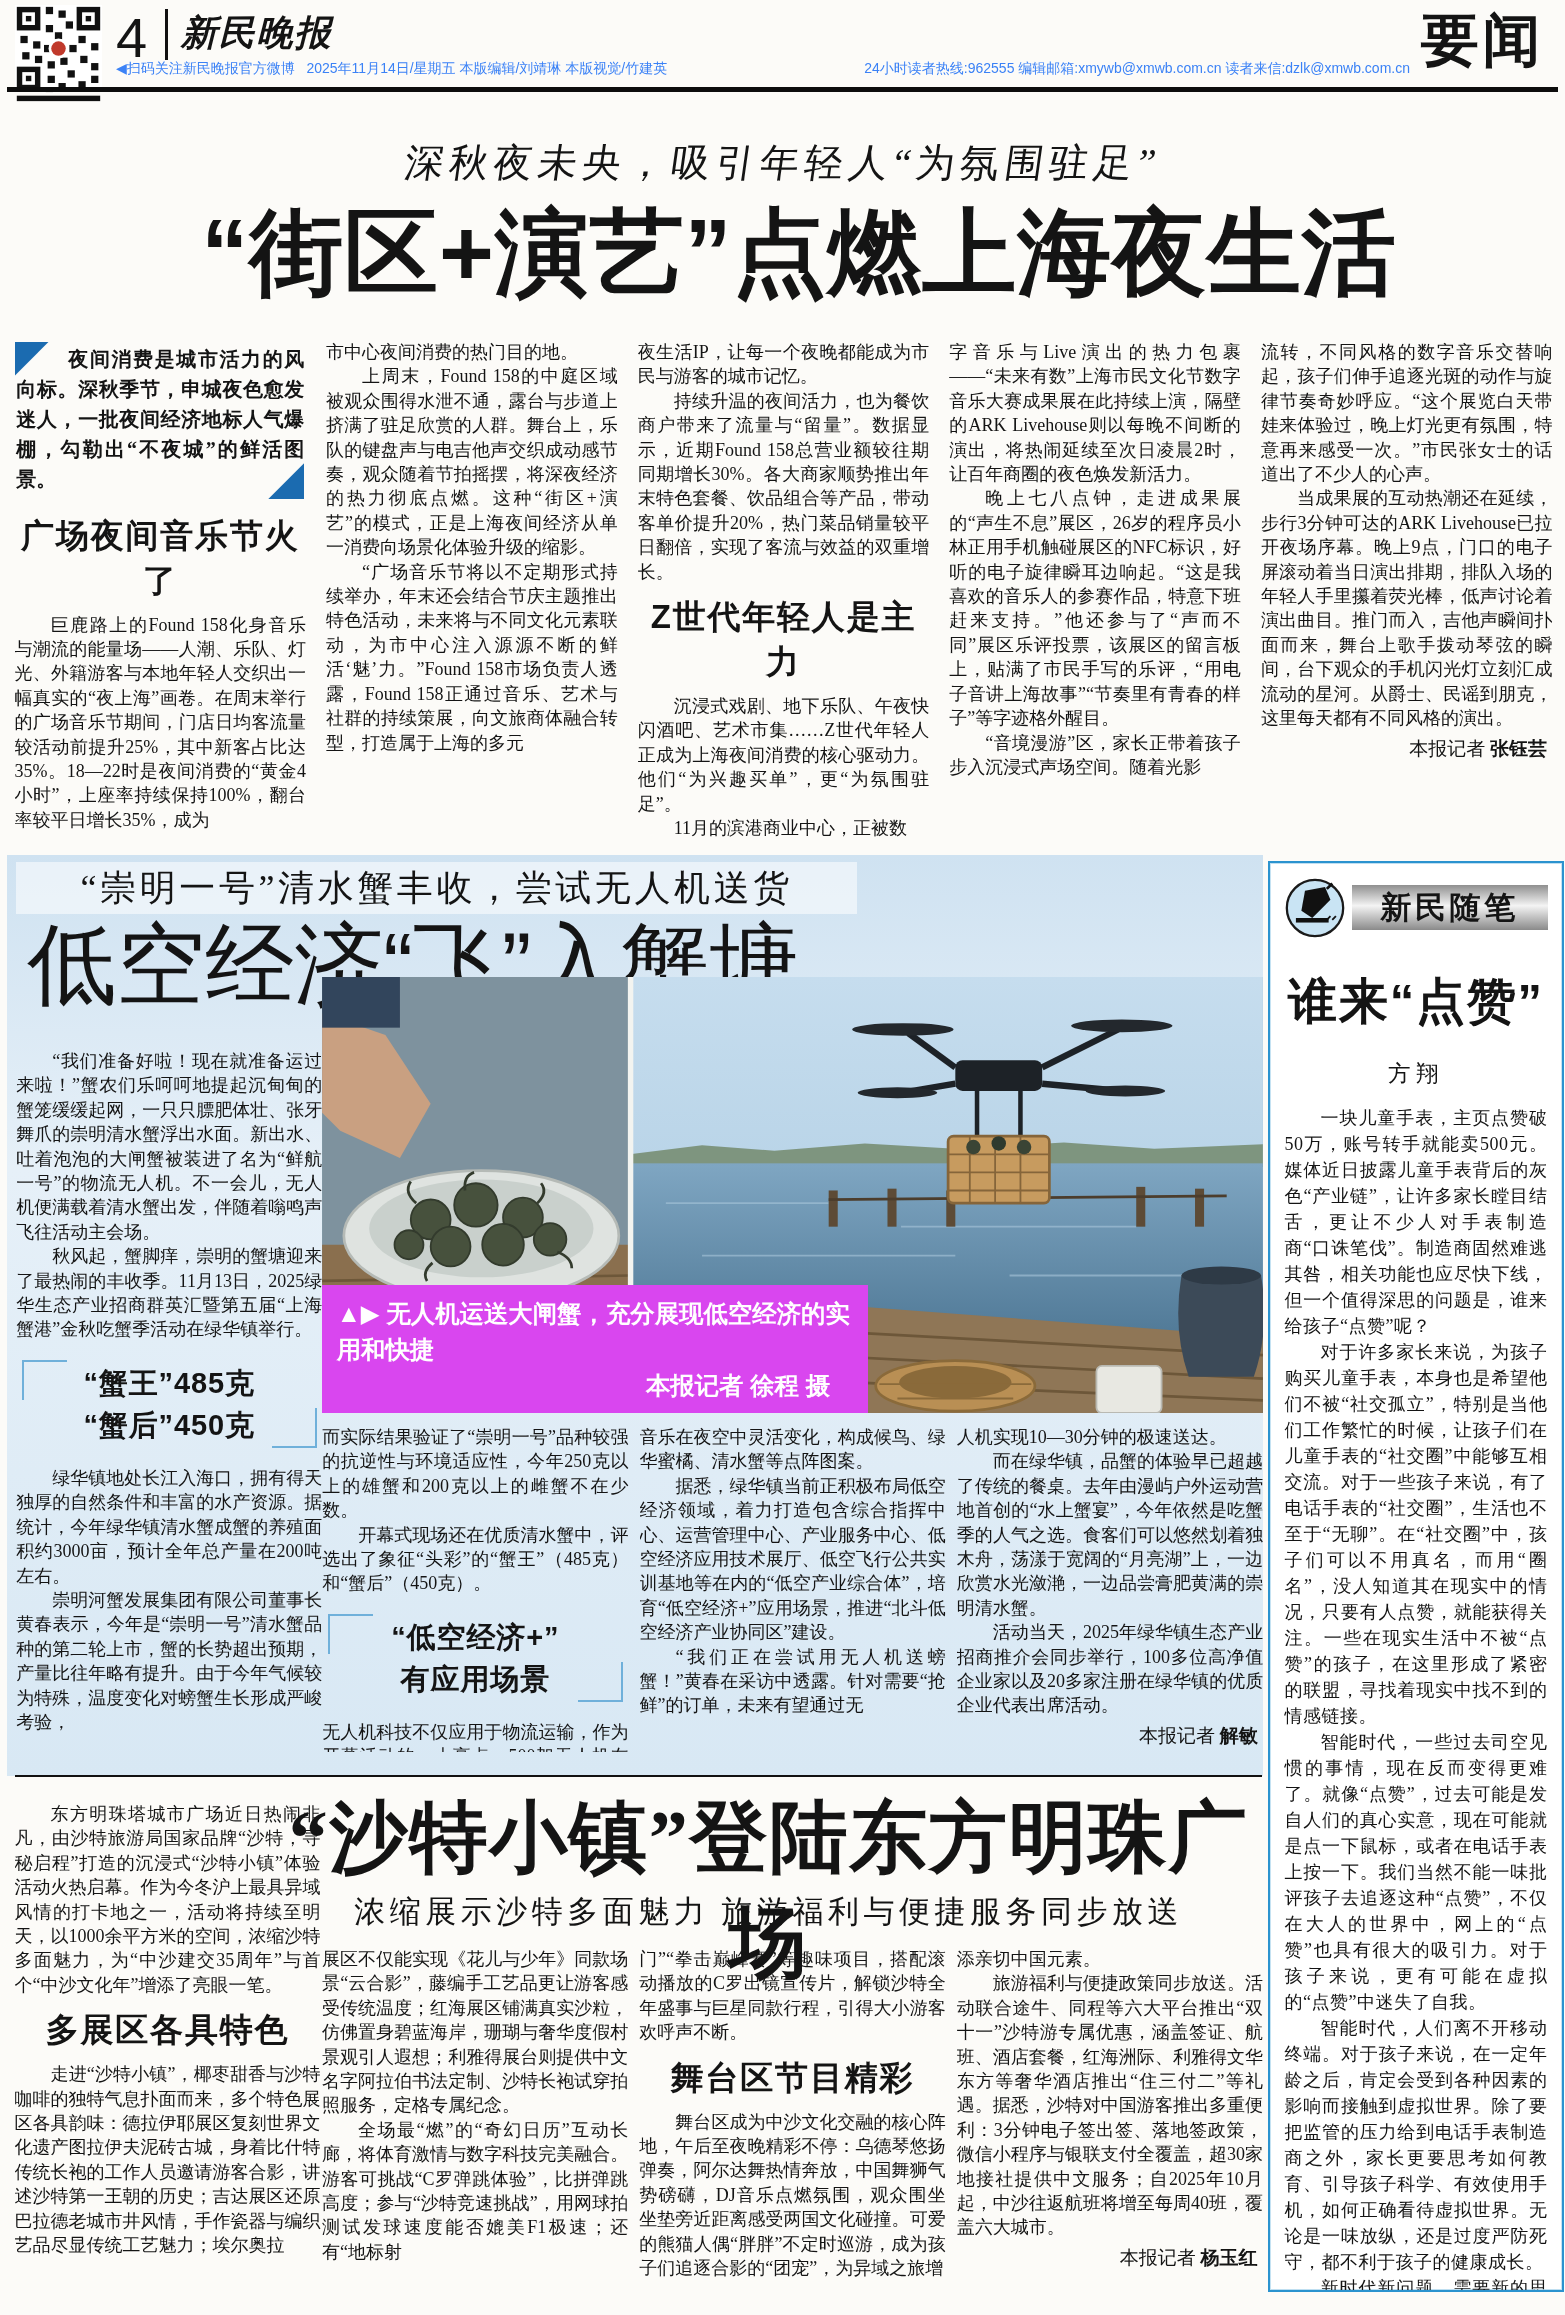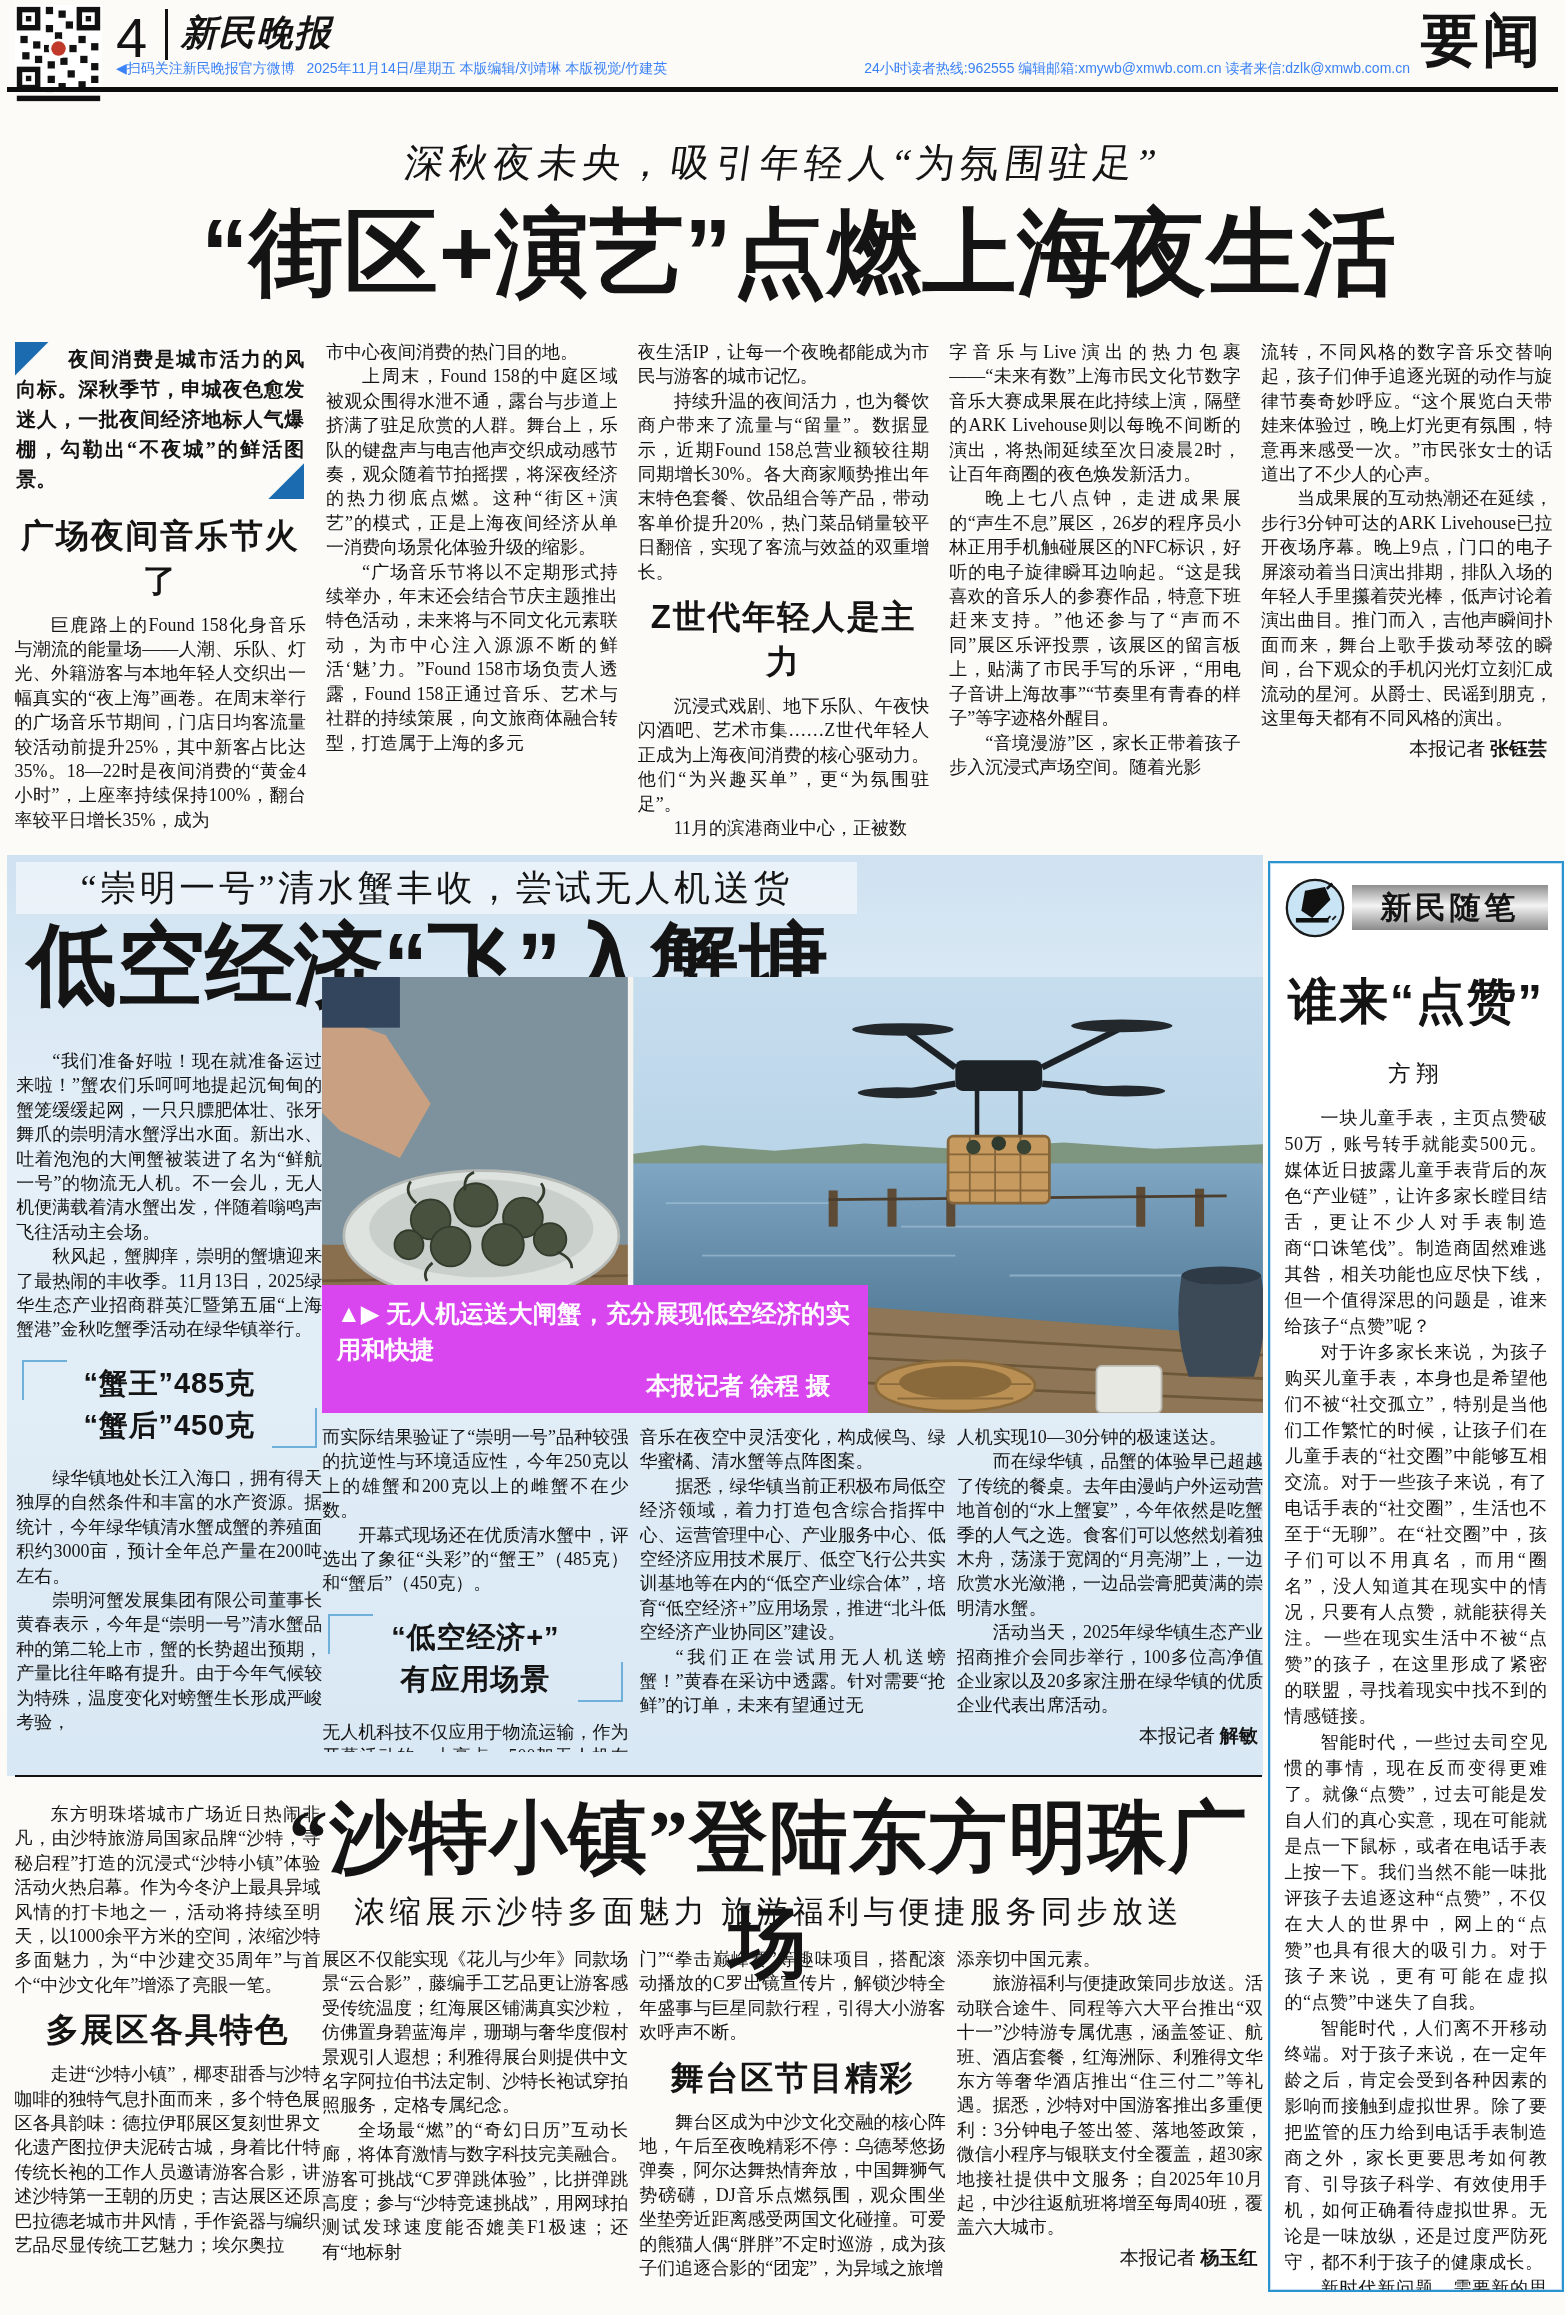--- a/index.html
+++ b/index.html
@@ -40,21 +40,21 @@
   .subhead{font-family:var(--sans);font-weight:900;font-size:33px;text-align:center;
            letter-spacing:1.8px;margin:11px 0 9px 0;}
   .byline{font-size:19px;text-align:right;padding-right:5.4px;margin-top:5.4px;}
   .byline b{font-family:var(--sans);}
   
   .mid-band{position:absolute;left:7.2px;top:855px;width:1256px;height:921px;
             background:linear-gradient(180deg,#cfe2f1 0%,#e6f0f8 34%,#d8e8f4 100%);}
   .crab-kicker{position:absolute;left:9px;top:7.2px;width:841px;height:52px;line-height:52px;
                background:rgba(255,255,255,0.55);text-align:center;font-size:36px;letter-spacing:3.6px;}
   .crab-headline{position:absolute;left:20px;top:63px;width:887px;font-family:var(--sans);
-                 font-weight:700;font-size:89px;letter-spacing:0px;line-height:1.05;}
+                 font-weight:400;font-size:89px;letter-spacing:0px;line-height:1.05;}
   .crab-col1{position:absolute;left:9px;top:194px;width:306px;height:716px;overflow:hidden;}
   .crab-cols{position:absolute;left:315px;top:570px;width:941px;height:327px;display:flex;gap:11px;overflow:hidden;}
   .crab-cols .col{flex:1 1 0;overflow:hidden;}
   .boxed-subhead{position:relative;margin:11px 3.6px;padding:9px 5.4px;text-align:center;
                  font-family:var(--sans);font-weight:900;font-size:29px;line-height:1.45;letter-spacing:0.9px;}
   .boxed-subhead::before{content:"";position:absolute;left:1.8px;top:7.2px;width:43px;height:38px;
                  border-left:2.7px solid #6fb0da;border-top:2.7px solid #6fb0da;}
   .boxed-subhead::after{content:"";position:absolute;right:1.8px;bottom:7.2px;width:43px;height:38px;
                  border-right:2.7px solid #6fb0da;border-bottom:2.7px solid #6fb0da;}
   

